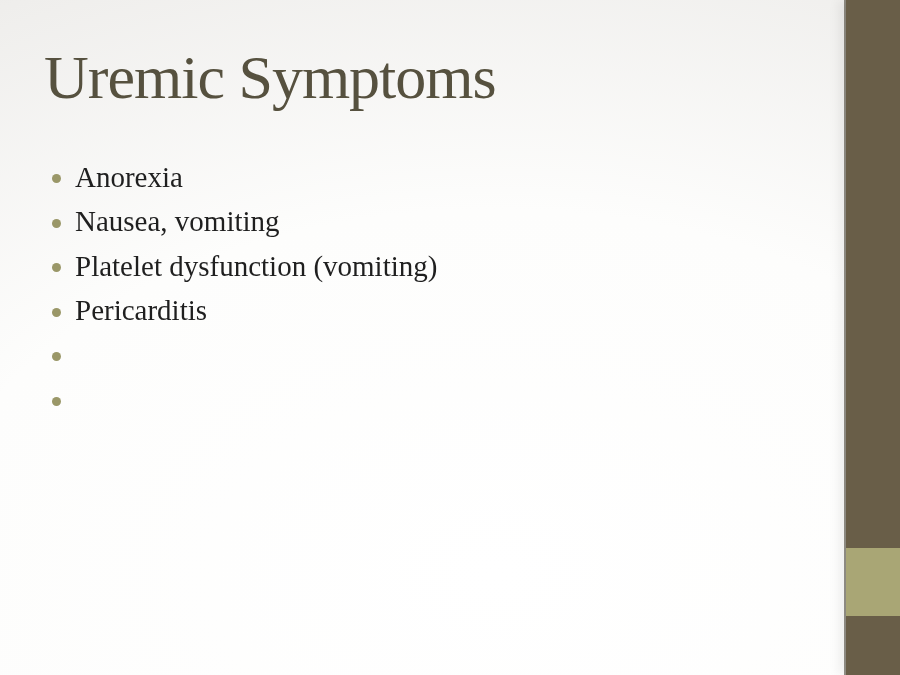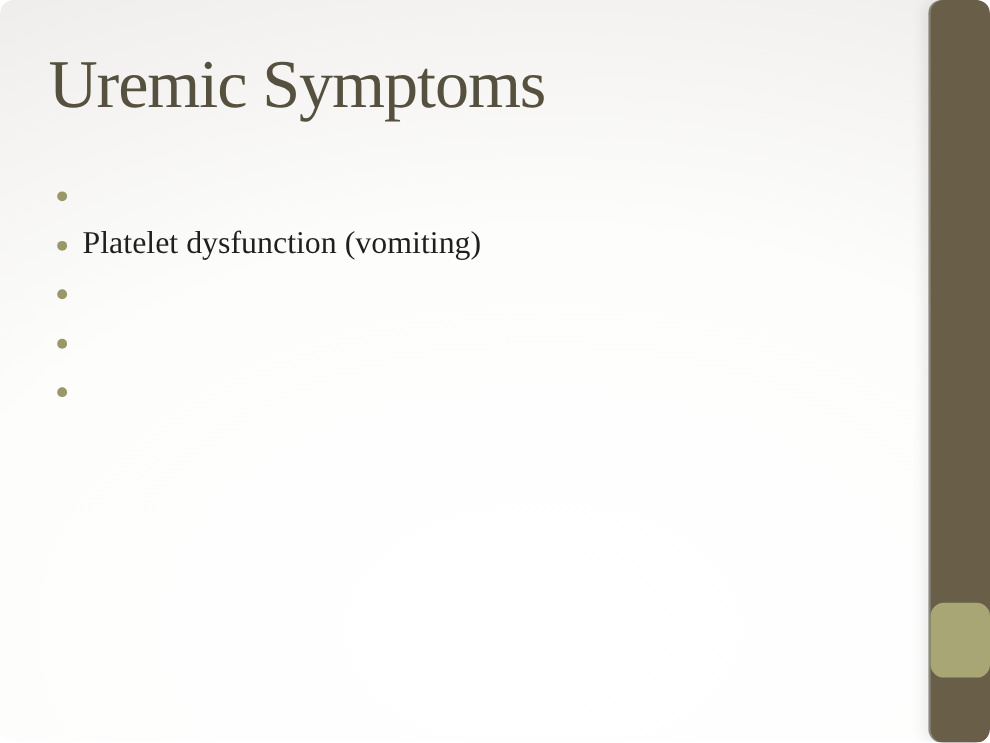--- a/index.html
+++ b/index.html
@@ -1,15 +1,15 @@
 <!DOCTYPE html>
 <html><head>
 <meta charset="utf-8">
 <style>
-  * { margin: 0; padding: 0; box-sizing: border-box; border-radius: 12px; }
+  * { margin: 0; padding: 0; box-sizing: border-box; }
 
   html, body {
     width: 900px;
     height: 675px;
     overflow: hidden;
     font-family: "Liberation Serif", "DejaVu Serif", serif;
   }
 
   .slide {
     position: relative;
@@ -82,30 +82,36 @@
 <body>
 
 <div class="slide">
 
   <h1 class="title" style="color: rgb(86, 81, 63);">Uremic Symptoms</h1>
 
   <ul class="bullets" style="color: rgb(31, 31, 31);">
 
     <li class="bullet-item">
       <span class="dot" style="background: rgb(154, 151, 104);"></span>
+      <span>Anorexia</span>
     </li>
 
+    <li class="bullet-item">
+      <span class="dot" style="background: rgb(154, 151, 104);"></span>
+      <span>Nausea, vomiting</span>
+    </li>
 
     <li class="bullet-item">
       <span class="dot" style="background: rgb(154, 151, 104);"></span>
       <span>Platelet dysfunction (vomiting)</span>
     </li>
 
     <li class="bullet-item">
       <span class="dot" style="background: rgb(154, 151, 104);"></span>
+      <span>Pericarditis</span>
     </li>
 
     <li class="bullet-item">
       <span class="dot" style="background: rgb(154, 151, 104);"></span>
     </li>
 
     <li class="bullet-item">
       <span class="dot" style="background: rgb(154, 151, 104);"></span>
     </li>
 

